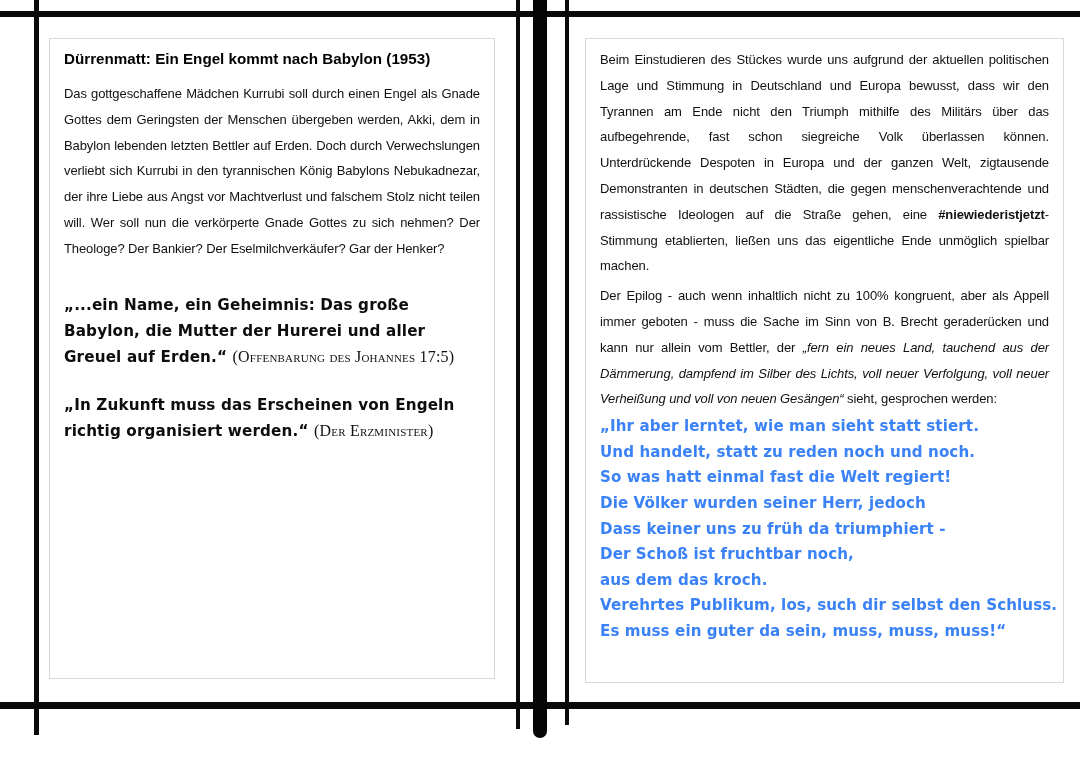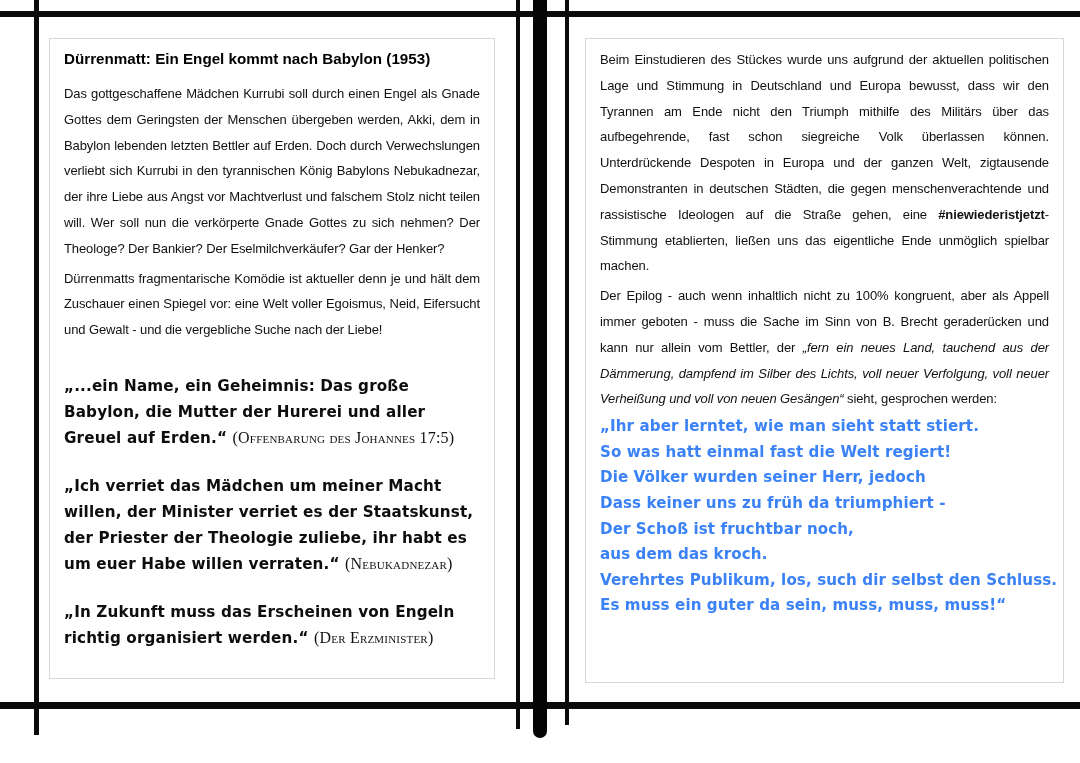--- a/index.html
+++ b/index.html
@@ -135,44 +135,41 @@
 </div>
 
 <div class="sheet">
 
   <div class="col col-left">
 
     <div class="p-title">Dürrenmatt: Ein Engel kommt nach Babylon (1953)</div>
 
     <p class="p">Das gottgeschaffene Mädchen Kurrubi soll durch einen Engel als Gnade Gottes dem Geringsten der Menschen übergeben werden, Akki, dem in Babylon lebenden letzten Bettler auf Erden. Doch durch Verwechslungen verliebt sich Kurrubi in den tyrannischen König Babylons Nebukadnezar, der ihre Liebe aus Angst vor Machtverlust und falschem Stolz nicht teilen will. Wer soll nun die verkörperte Gnade Gottes zu sich nehmen? Der Theologe? Der Bankier? Der Eselmilchverkäufer? Gar der Henker?</p>
 
-    <p class="p">Dürrenmatts fragmentarische Komödie ist aktueller denn je und hält dem Zuschauer einen Spiegel vor: eine Welt voller Egoismus, Neid, Eifersucht und Gewalt - und die vergebliche Suche nach der Liebe!</p>
 
     <div class="quote-block first">
       <div class="hand"><span>„...ein Name, ein Geheimnis: Das große Babylon, die Mutter der Hurerei  und aller Greuel auf Erden.“ </span><span class="attrib">(Offenbarung des Johannes  17:5)</span></div>
     </div>
 
-    <div class="quote-block">
-      <div class="hand"><span>„Ich verriet das Mädchen um meiner Macht willen, der Minister verriet es der Staatskunst, der Priester der Theologie zuliebe, ihr habt es um euer Habe willen verraten.“ </span><span class="attrib">(Nebukadnezar)</span></div>
-    </div>
 
     <div class="quote-block last">
       <div class="hand"><span>„In Zukunft muss das Erscheinen von Engeln richtig organisiert werden.“ </span><span class="attrib">(Der Erzminister)</span></div>
     </div>
 
   </div>
 
   <div class="col col-right">
 
     <p class="p"><span>Beim Einstudieren  des Stückes wurde uns aufgrund der aktuellen politischen Lage und Stimmung in Deutschland und Europa bewusst, dass wir den Tyrannen am Ende nicht den Triumph mithilfe des Militärs über das aufbegehrende, fast schon siegreiche Volk überlassen können. Unterdrückende Despoten in Europa und der ganzen Welt, zigtausende Demonstranten in deutschen Städten, die gegen menschenverachtende und rassistische Ideologen auf die Straße gehen, eine </span><span class="bold">#niewiederistjetzt</span><span>-Stimmung etablierten, ließen uns das eigentliche Ende unmöglich spielbar machen.</span></p>
 
     <p class="p last"><span>Der Epilog -  auch wenn inhaltlich nicht zu 100% kongruent, aber als Appell immer geboten - muss die Sache im Sinn von B. Brecht geraderücken und kann nur allein vom Bettler, der </span><span class="italic">„fern ein neues Land, tauchend aus der Dämmerung, dampfend im Silber des Lichts, voll neuer Verfolgung, voll neuer Verheißung und voll von neuen Gesängen“</span><span> sieht, gesprochen werden:</span></p>
 
     <div class="poem">
       <div class="line">„Ihr aber lerntet, wie man sieht statt stiert.</div>
+      <div class="line">Und handelt, statt zu reden noch und noch.</div>
       <div class="line">So was hatt einmal fast die Welt regiert!</div>
       <div class="line">Die Völker wurden seiner Herr, jedoch</div>
       <div class="line">Dass keiner uns zu früh da triumphiert -</div>
       <div class="line">Der Schoß ist fruchtbar noch,</div>
       <div class="line">aus dem das kroch.</div>
       <div class="line">Verehrtes Publikum, los, such dir selbst den Schluss.</div>
       <div class="line">Es muss ein guter da sein, muss, muss, muss!“</div>
     </div>
 
   </div>

